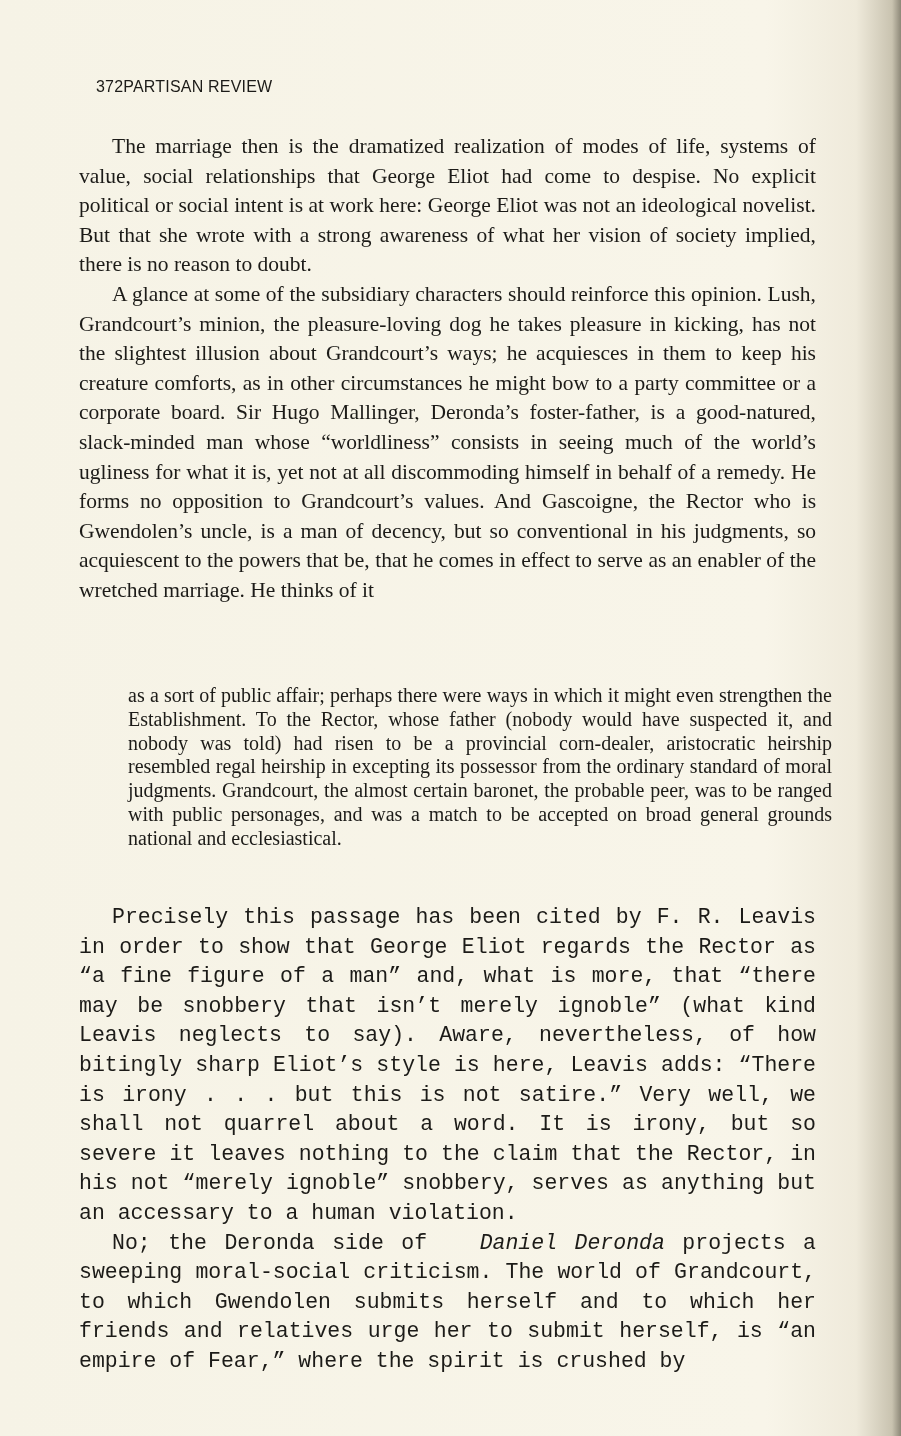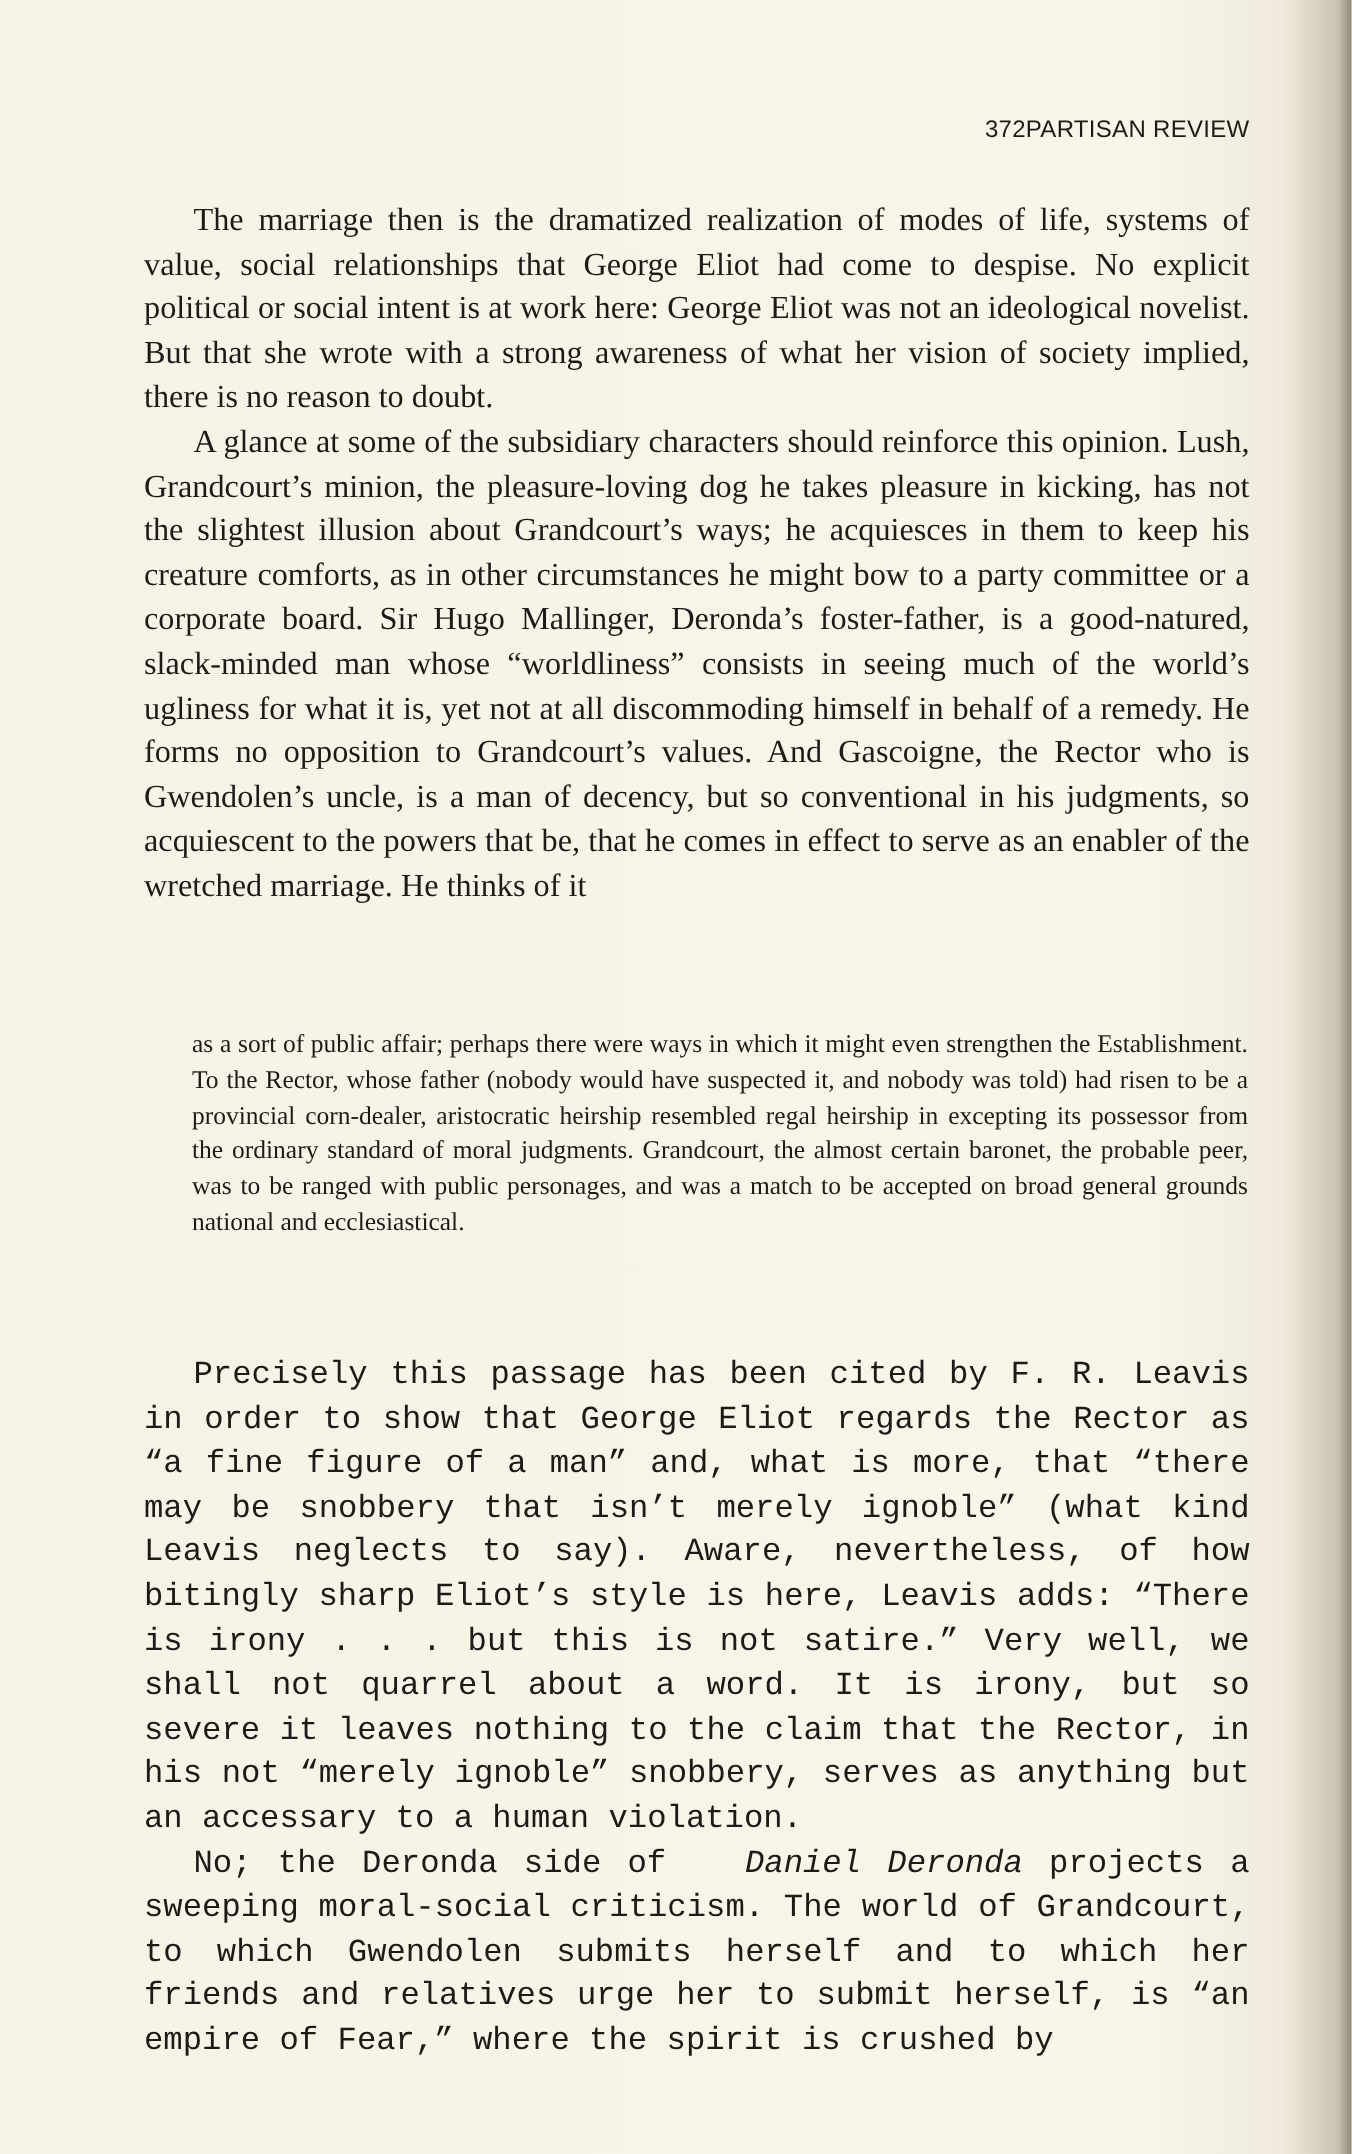--- a/index.html
+++ b/index.html
@@ -7,32 +7,32 @@
     width: 901px; height: 1436px; overflow: hidden;
     background: linear-gradient(to right, #f6f3e6 0%, #f8f5e9 85%, #efeadb 95%, #c9c3b0 99%, #8d8878 100%);
     position: relative;
     font-family: "Liberation Serif", "DejaVu Serif", serif;
     color: #1c1b18;
   }
   .running-head {
     position: absolute; top: 78px; left: 96px; right: 68px;
     font-family: "Liberation Sans", "DejaVu Sans", sans-serif;
     font-size: 16px; letter-spacing: 0.2px;
-    display: flex; justify-content: flex-end;
+    display: flex; justify-content: flex-start;
   }
   .body-text {
-    position: absolute; left: 96px; width: 737px;
+    position: absolute; left: 79px; width: 737px;
     font-size: 21.5px; line-height: 29.6px;
     text-align: justify;
   }
   .body-text p { margin: 0; text-indent: 33px; }
   #block1 { top: 132px; }
   .block-quote {
     position: absolute; left: 128px; width: 704px; top: 684px;
-    font-size: 17px; line-height: 23.8px; text-align: justify;
+    font-size: 20px; line-height: 23.8px; text-align: justify;
   }
   .block-quote p { margin: 0; }
   #block2 { top: 903px; font-family: Liberation Mono, monospace; }
   em { font-style: italic; margin-left: 35px; }
 </style>
 </head>
 <body>
 
 <div class="running-head">
   <span>372</span>

